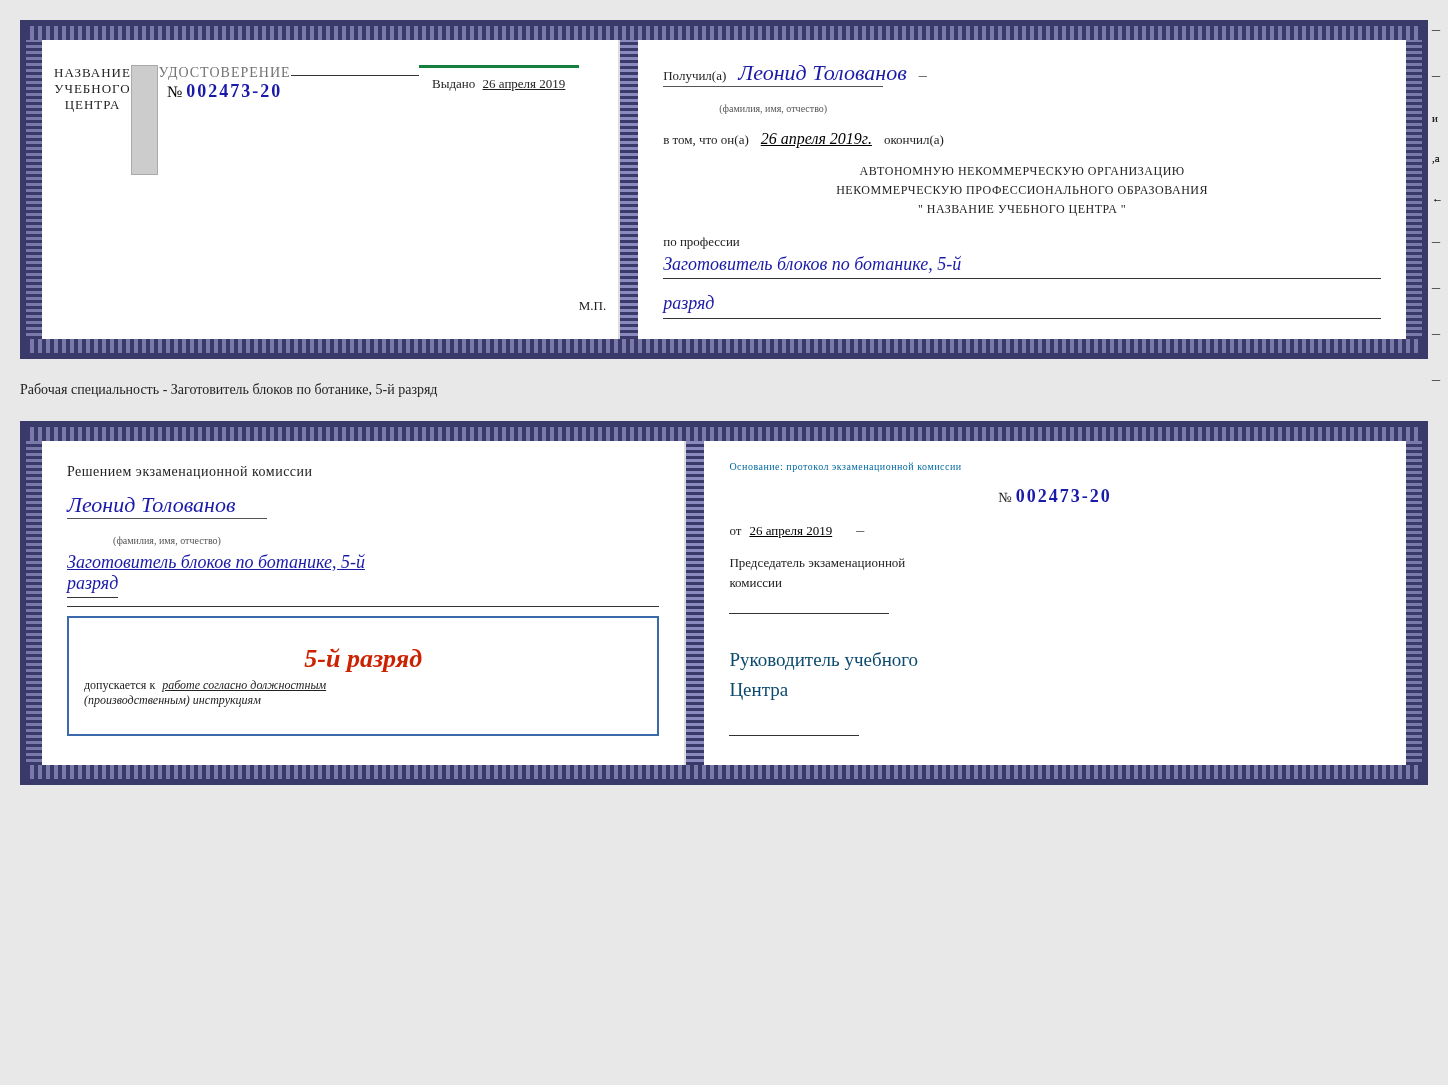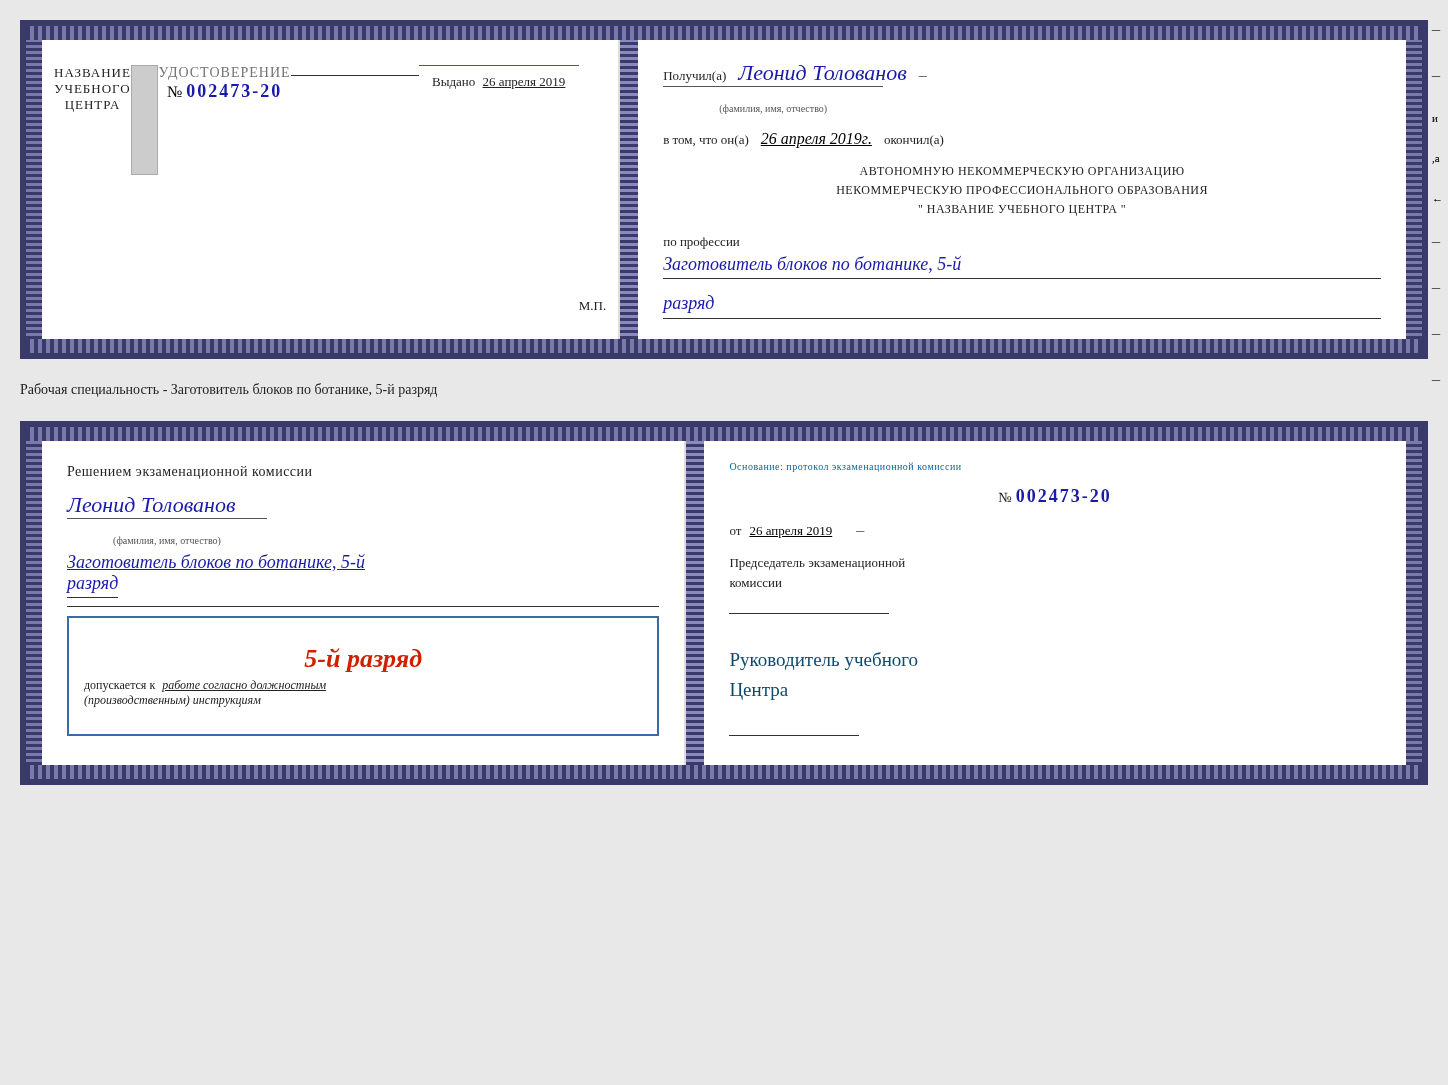--- a/index.html
+++ b/index.html
@@ -78,21 +78,21 @@
     .udost-number {
       font-size: 18px;
       color: #1a1aaa;
       font-weight: bold;
       letter-spacing: 2px;
     }
 
     .issued-line {
       font-size: 13px;
       color: #222;
-      border-top: 1px solid #15803d;
+      border-top: 3px solid #15803d;
       padding-top: 8px;
       text-align: center;
       width: 100%;
     }
 
     .mp-line {
       font-size: 13px;
       color: #222;
       margin-top: auto;
       align-self: flex-start;

